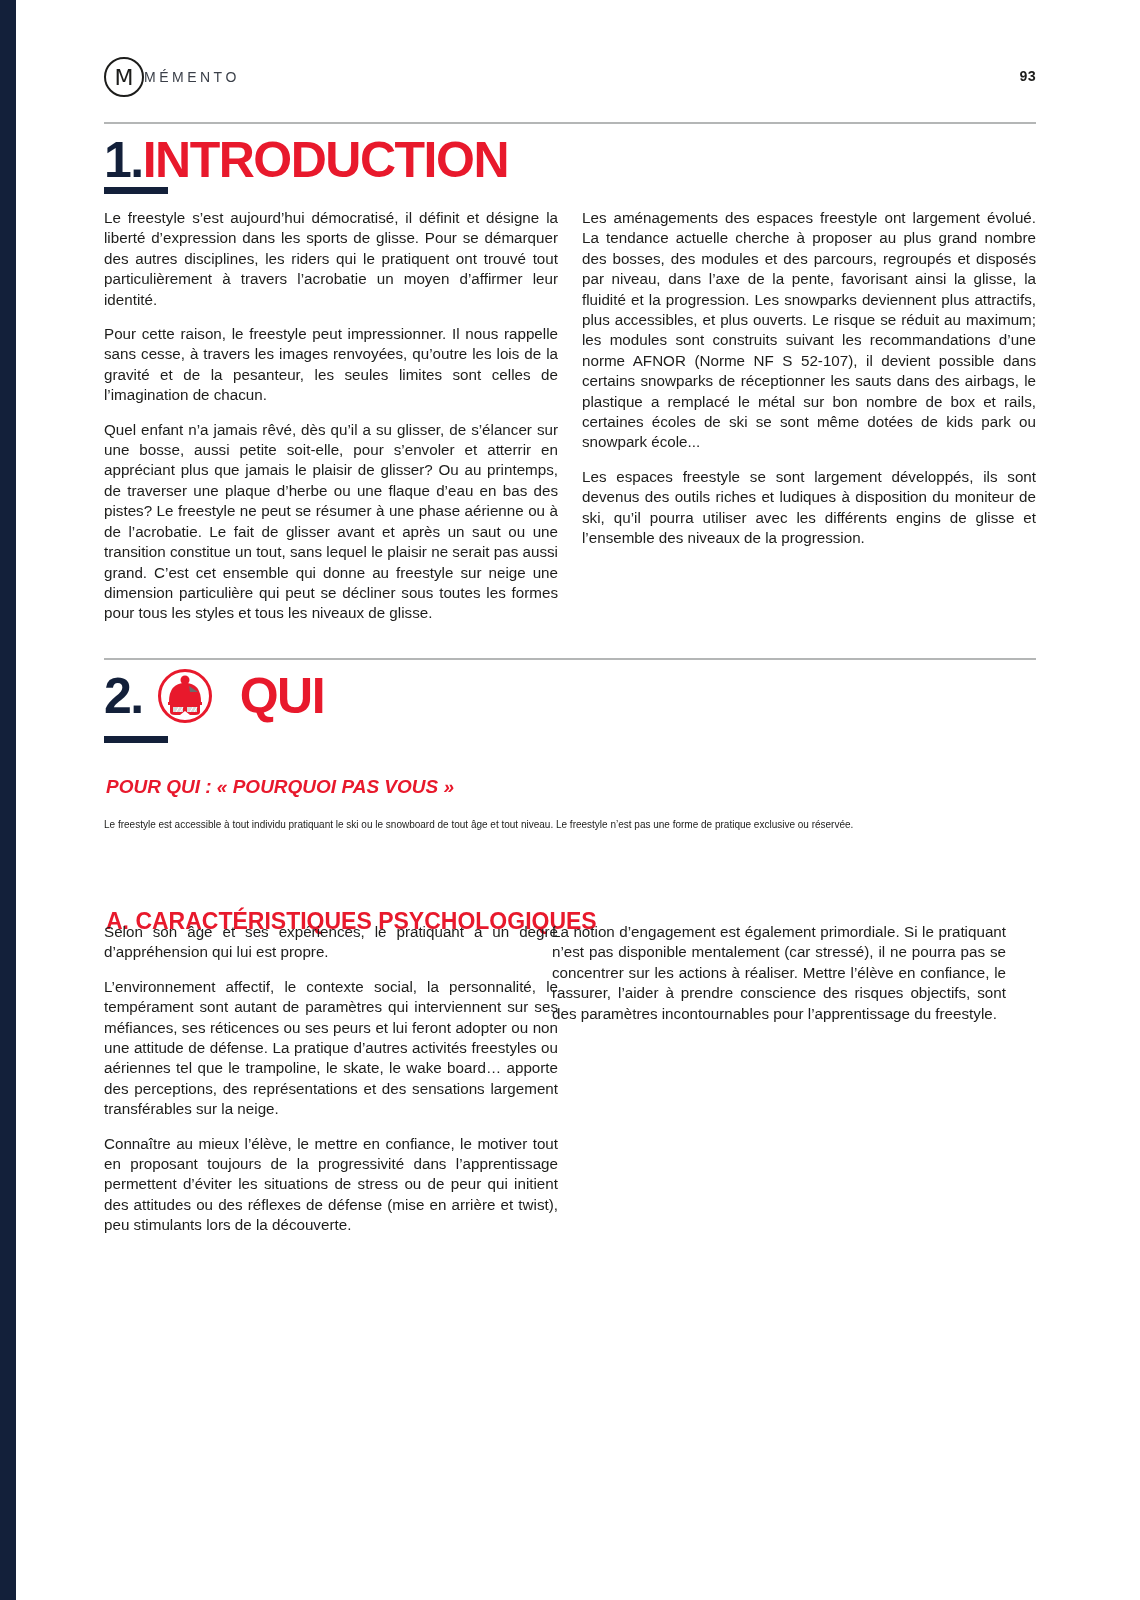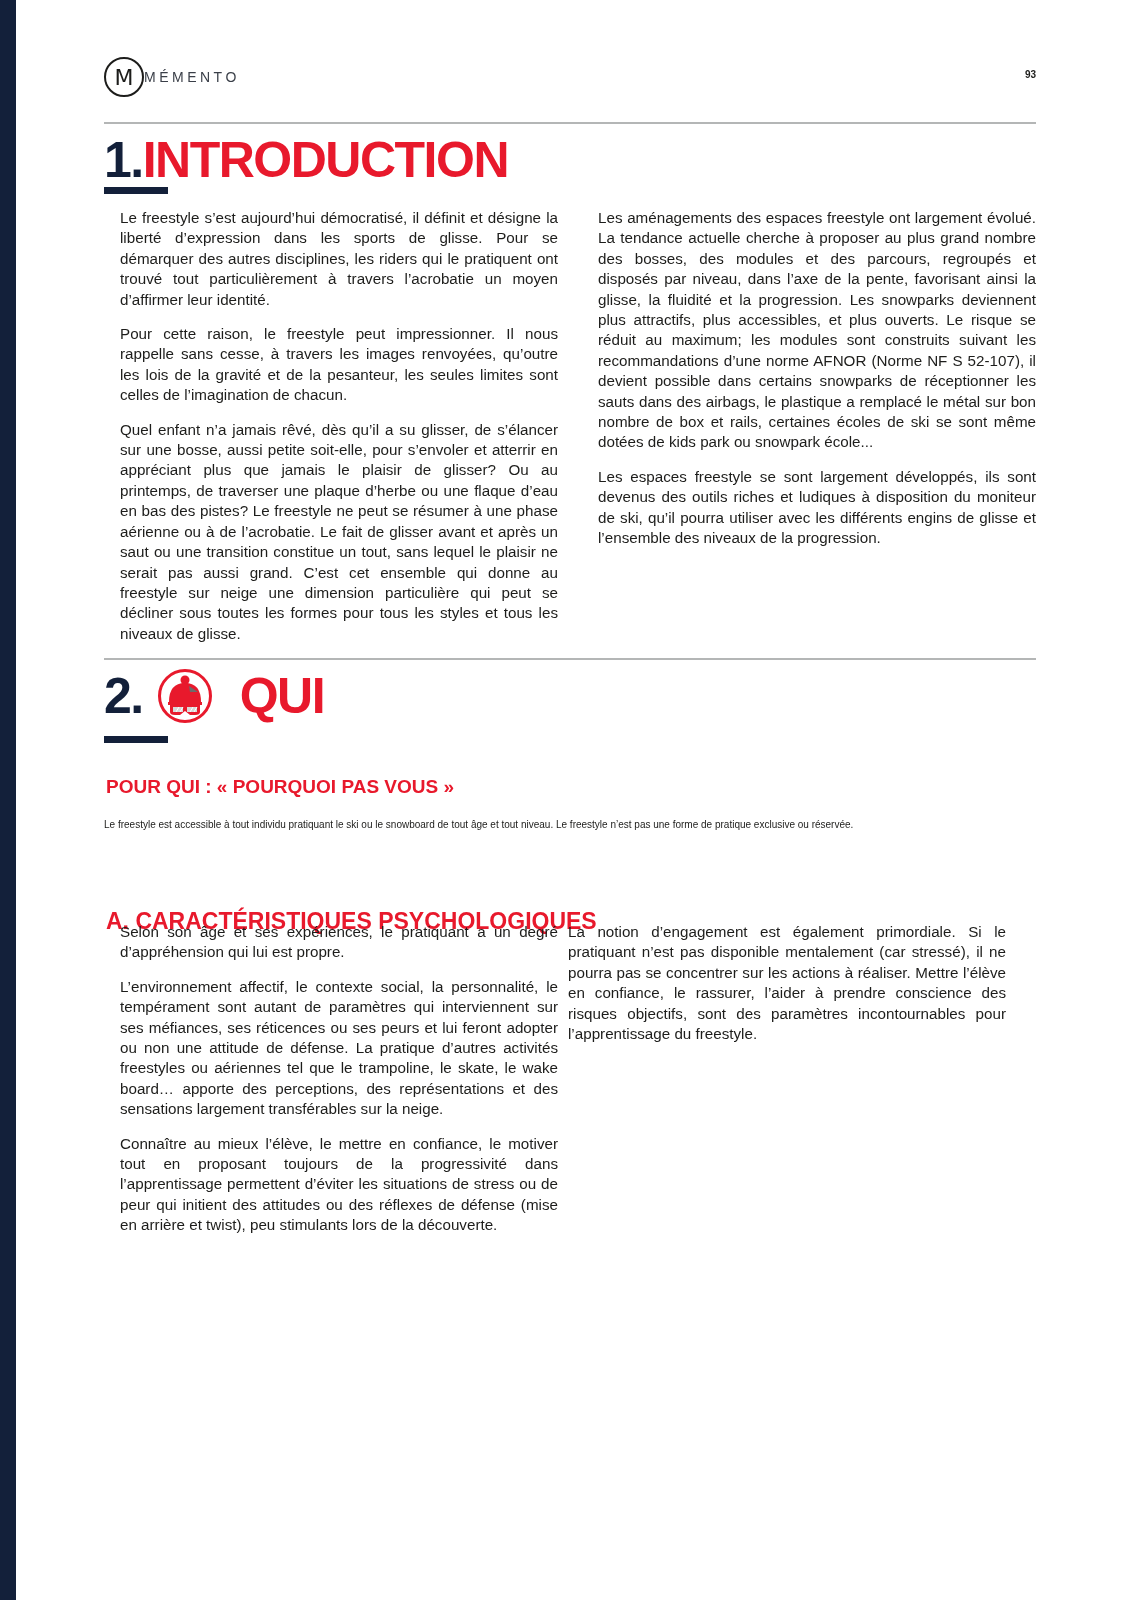--- a/index.html
+++ b/index.html
@@ -4,31 +4,31 @@
 <style>
   html, body { margin: 0; padding: 0; background: #ffffff; }
   body { width: 1140px; height: 1600px; position: relative; overflow: hidden;
          font-family: "Liberation Sans", sans-serif; color: #1d1d1b; }
   .sidebar { position: absolute; left: 0; top: 0; width: 16px; height: 1600px; background: #13203a; }
   .header { position: absolute; left: 104px; top: 57px; height: 40px; display: flex; align-items: center; }
   .logo-circle { width: 40px; height: 40px; border: 2px solid #1d1d1b; border-radius: 50%;
                  box-sizing: border-box; display: flex; align-items: center; justify-content: center;
                  font-size: 22px; color: #1d1d1b; font-family: "DejaVu Sans", sans-serif; }
   .brand { font-size: 14px; letter-spacing: 3.5px; color: #3a3f48; }
-  .page-number { position: absolute; right: 104px; top: 69px; font-size: 10px; font-weight: bold; color: #1d1d1b; }
+  .page-number { position: absolute; right: 104px; top: 69px; font-size: 14px; font-weight: bold; color: #1d1d1b; font-family: Liberation Mono, monospace; }
   .rule { position: absolute; left: 104px; width: 932px; height: 2px; background: #b4b6b6; }
   .h1 { position: absolute; left: 104px; font-weight: bold; font-size: 50px; letter-spacing: -1.5px;
         display: flex; align-items: center; line-height: 1; }
   .h1 .num { color: #13203a; }
   .h1 .title { color: #e8192c; }
   .underbar { position: absolute; left: 104px; width: 64px; height: 7px; background: #13203a; }
   .col { position: absolute; width: 454px; font-size: 15.2px; line-height: 20.4px; text-align: justify; color: #1d1d1b; }
-  .col p { margin: 0 0 14px 16px; }
+  .col p { margin: 0 0 14px 0; }
   .qui-icon { width: 56px; height: 56px; margin: 0 10px 0 14px; display: inline-block; }
-  .subhead { position: absolute; left: 106px; font-weight: bold; color: #e8192c; font-size: 19px; letter-spacing: 0; }
+  .subhead { position: absolute; left: 106px; font-weight: bold; color: #e8192c; font-size: 19px; letter-spacing: 0; font-style: italic; }
   .fullpara { position: absolute; left: 104px; width: 932px; font-size: 10px; line-height: 20.4px; color: #1d1d1b; }
   .h2 { position: absolute; left: 106px; top: 900px; font-weight: bold; color: #e8192c; font-size: 23px; margin-top: 8px; }
 </style>
 </head>
 <body>
 
 <div class="sidebar"></div>
 
 <div class="header">
   <div class="logo-circle">

